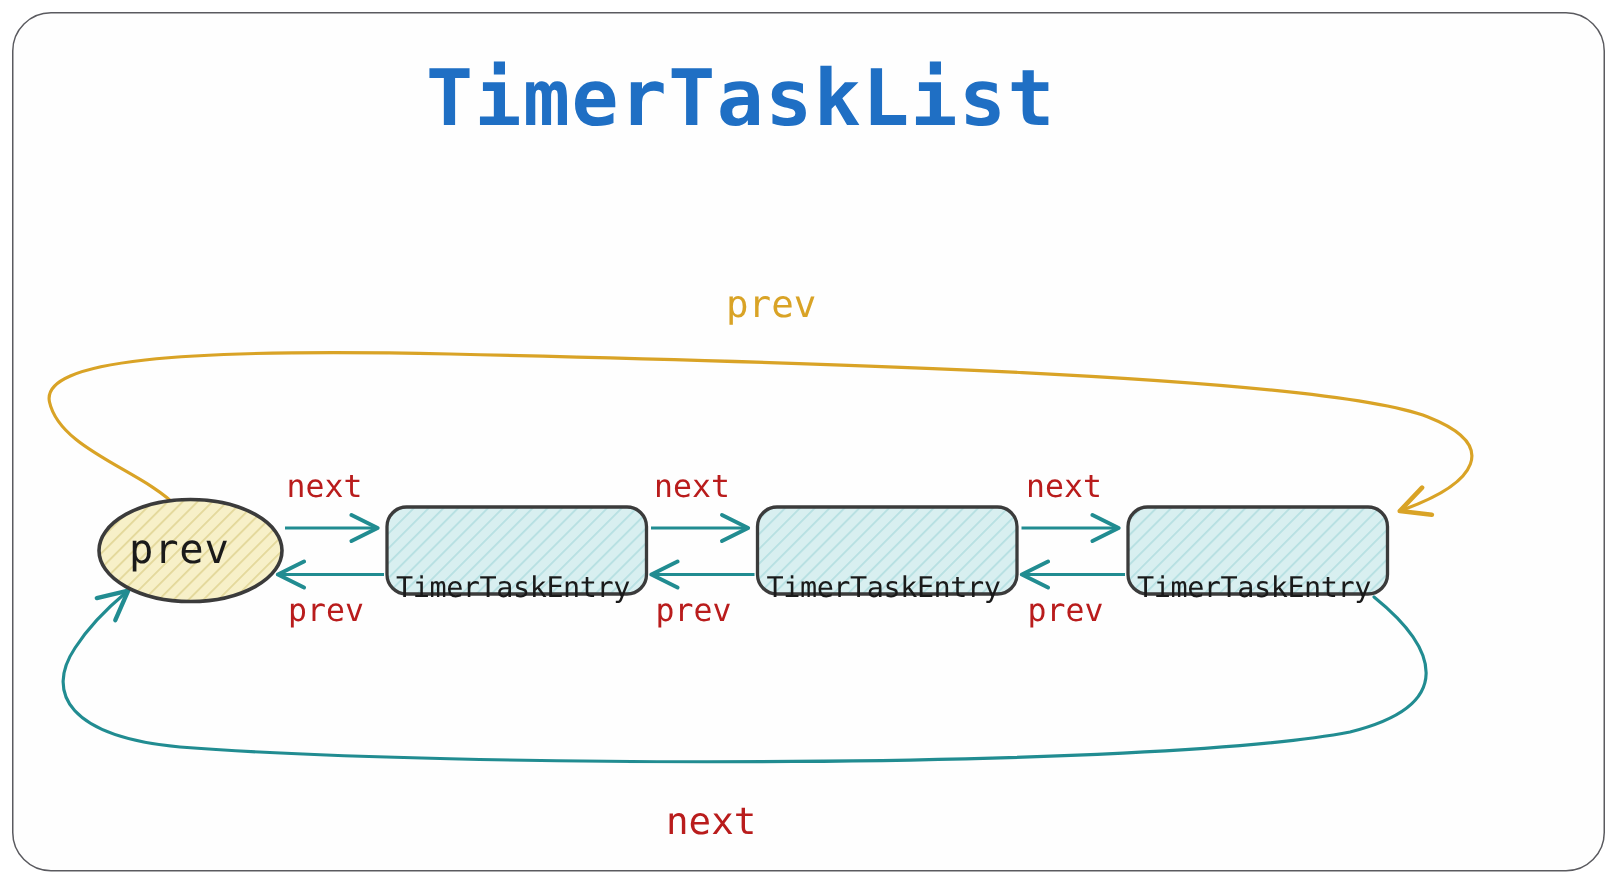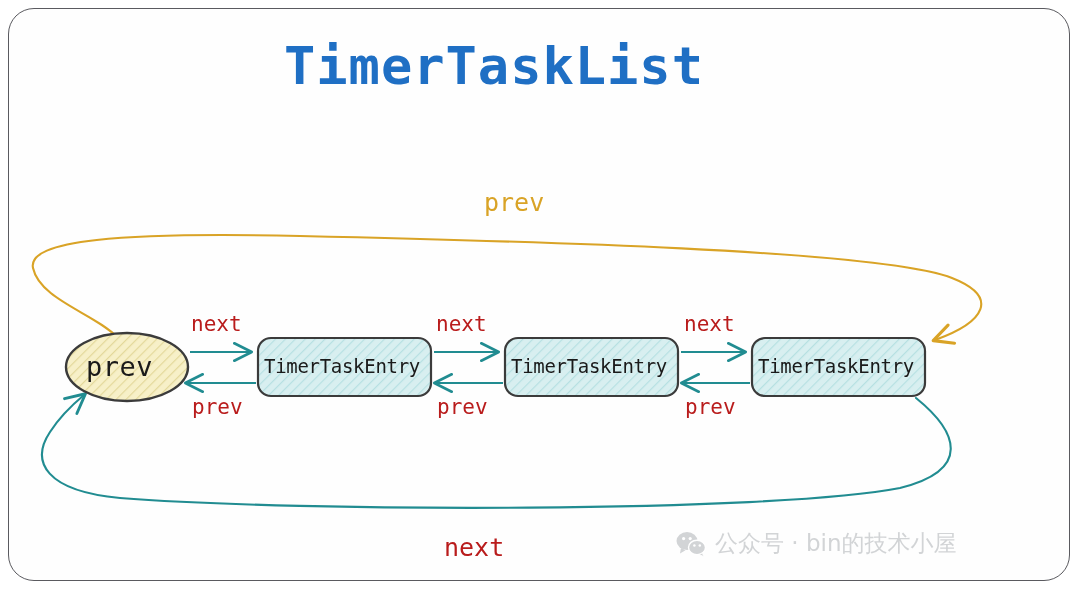--- a/index.html
+++ b/index.html
@@ -56,20 +56,21 @@
     user-select: none;
     pointer-events: none;
   }
   .root-label {
     font-size: 27px;
     letter-spacing: 0.5px;
   }
   .entry-label {
     font-size: 19px;
     letter-spacing: -0.3px;
+    margin-top: 26px;
   }
   .edge-label {
     position: absolute;
     font-family: "DejaVu Sans Mono", monospace;
     font-size: 21px;
     white-space: nowrap;
     user-select: none;
     text-align: center;
   }
   .edge-label.teal  { color: #b91c1c; }
@@ -153,27 +154,14 @@
   <div class="edge-label teal" style="left:191px; top:312px;">next</div>
   <div class="edge-label teal" style="left:192px; top:395px;">prev</div>
   <div class="edge-label teal" style="left:436px; top:312px;">next</div>
   <div class="edge-label teal" style="left:437px; top:395px;">prev</div>
   <div class="edge-label teal" style="left:684px; top:312px;">next</div>
   <div class="edge-label teal" style="left:685px; top:395px;">prev</div>
 
   <div class="edge-label amber big" style="left:484px; top:188px;">prev</div>
   <div class="edge-label teal big" style="left:444px; top:533px;">next</div>
 
-  <div id="watermark">
-    <svg class="wechat-icon" width="30" height="26" viewBox="0 0 30 26">
-      <ellipse cx="11" cy="10" rx="10.5" ry="9" fill="#d2d4d6"></ellipse>
-      <path d="M 5 17 L 4 22.5 L 9.5 19.2 Z" fill="#d2d4d6"></path>
-      <ellipse cx="21" cy="16.5" rx="8.5" ry="7.2" fill="#d2d4d6" stroke="#ffffff" stroke-width="1.4"></ellipse>
-      <path d="M 26.5 22 L 27.6 25.6 L 23.2 23.4 Z" fill="#d2d4d6" stroke="#ffffff" stroke-width="0.8"></path>
-      <circle cx="7.6" cy="7.6" r="1.6" fill="#ffffff"></circle>
-      <circle cx="14.2" cy="7.6" r="1.6" fill="#ffffff"></circle>
-      <circle cx="18.4" cy="14.6" r="1.25" fill="#ffffff"></circle>
-      <circle cx="23.8" cy="14.6" r="1.25" fill="#ffffff"></circle>
-    </svg>
-    <span>公众号 · bin的技术小屋</span>
-  </div>
 
 </div>
 
 </body></html>

